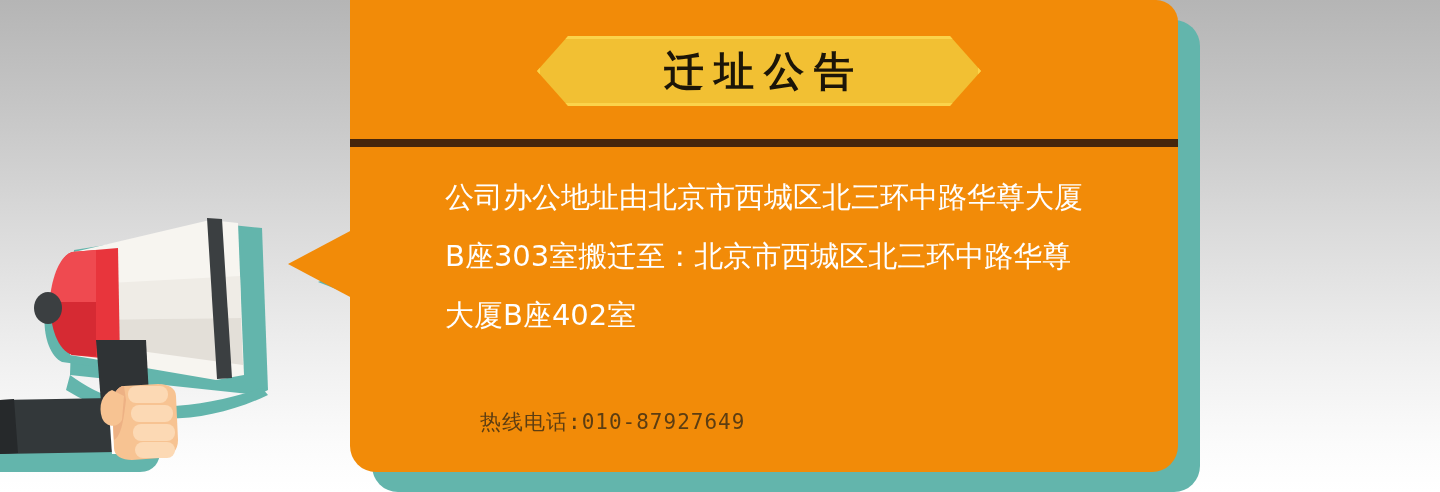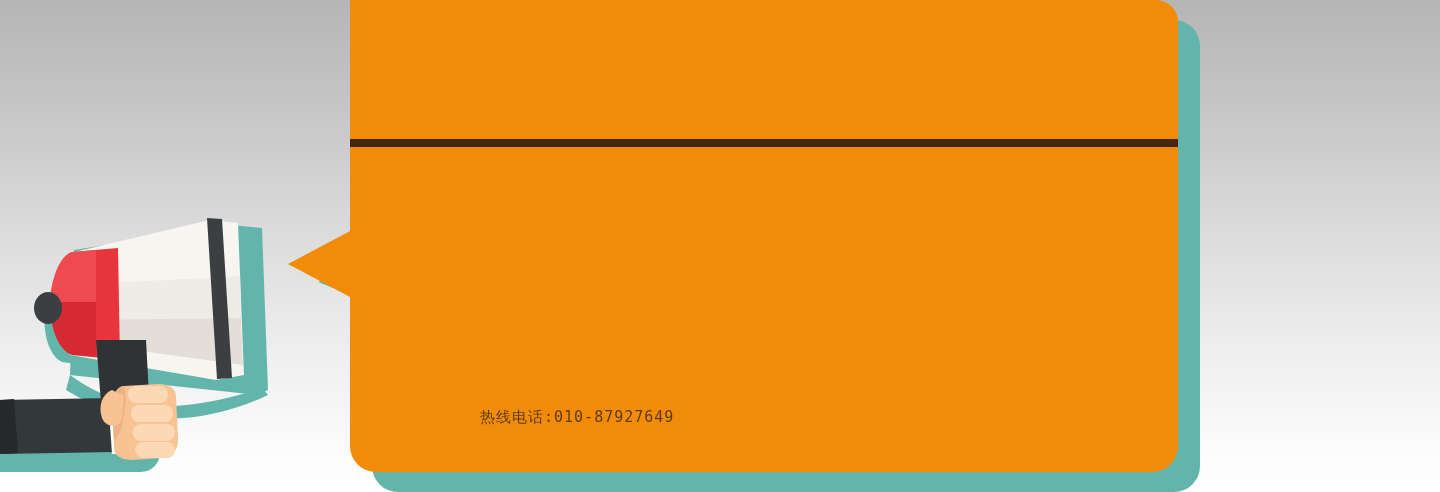--- a/index.html
+++ b/index.html
@@ -119,21 +119,21 @@
   }
 
   
   .contacts {
     position: absolute;
     left: 445px;
     top: 408px;
     width: 652px;
     display: flex;
     font-family: "DejaVu Sans Mono", "Liberation Mono", monospace;
-    font-size: 15px;
+    font-size: 21px;
     color: #5c3d12;
     letter-spacing: 1px;
   }
   .contact-phone { width: 380px; padding-left: 35px; box-sizing: border-box; }
   .contact-qq { flex: 1; padding-left: 20px; box-sizing: border-box; }
 
   
   .megaphone { position: absolute; left: 0px; top: 190px; width: 360px; height: 302px; }
 </style>
 </head>
@@ -188,21 +188,25 @@
     </svg>
   </div>
 
   <div class="tail-shadow"></div>
   <div class="tail"></div>
 
   <div class="card-shadow"></div>
 
   <div class="card"></div>
 
+  <div class="badge">
+    <span class="badge-title">迁址公告</span>
+  </div>
 
   <div class="divider"></div>
 
+  <div class="body-text">公司办公地址由北京市西城区北三环中路华尊大厦B座303室搬迁至：北京市西城区北三环中路华尊大厦B座402室</div>
 
   <div class="contacts">
     <span class="contact-phone">热线电话:010-87927649</span>
   </div>
 
 </div>
 
 </body></html>

